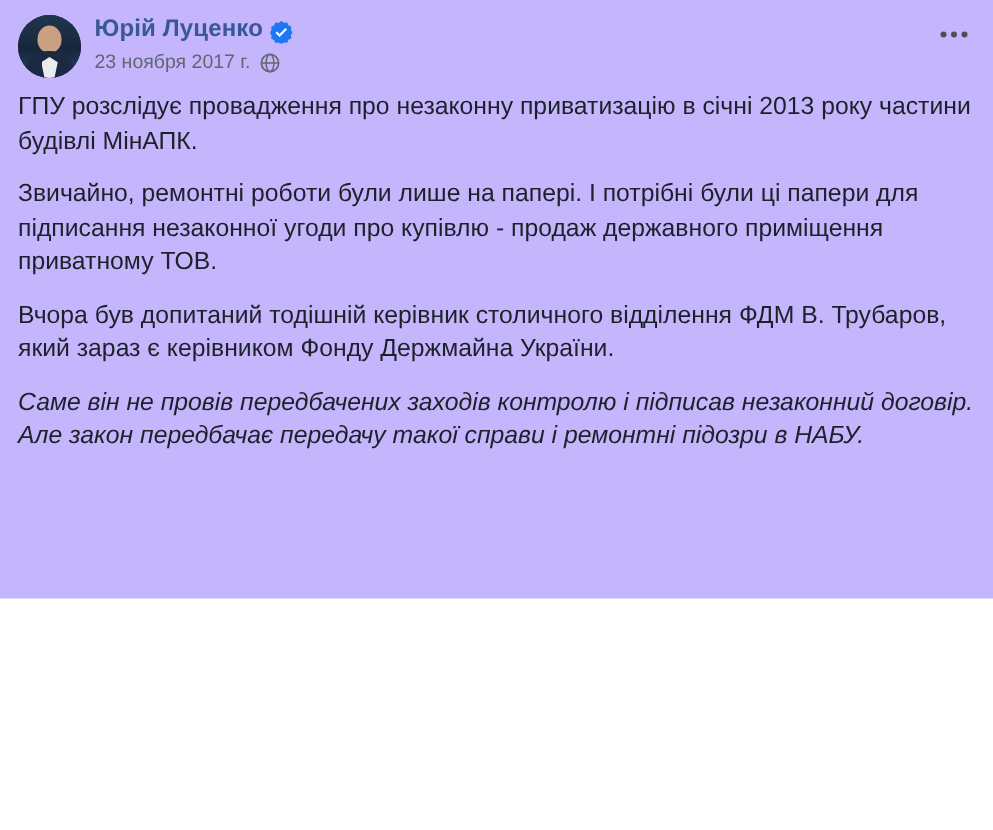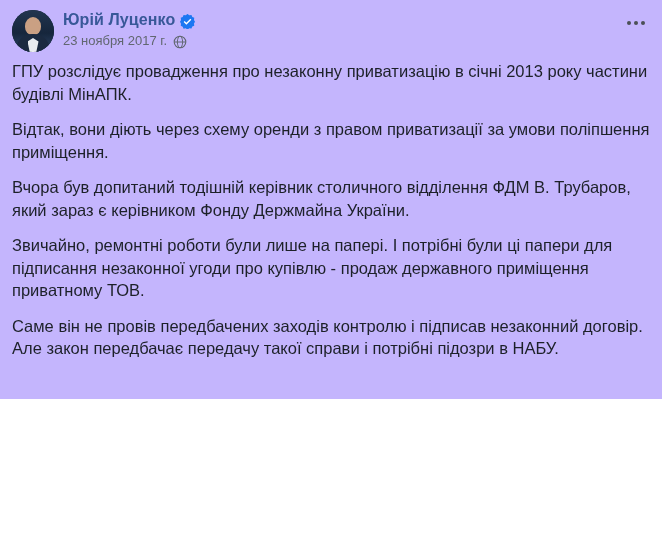--- a/index.html
+++ b/index.html
@@ -161,20 +161,21 @@
     line-height: 22.5px;
     color: #1d2129;
     margin: 0 0 13px 0;
     word-wrap: break-word;
   }
   .para:last-child {
     margin-bottom: 0;
   }
   .para.tight {
     margin-bottom: 0;
+    font-style: italic;
   }
 </style>
 </head>
 <body>
 
 <div class="post">
 
   <div class="post-header">
 
     <div class="avatar">
@@ -210,20 +211,19 @@
       <span class="dots">
         <i></i>
           <i></i>
           <i></i>
       </span>
     </div>
   </div>
 
   <div class="post-body">
     <p class="para">ГПУ розслідує провадження про незаконну приватизацію в січні 2013 року частини будівлі МінАПК.</p>
-    <p class="para">Відтак, вони діють через схему оренди з правом приватизації за умови поліпшення приміщення.</p>
+    <p class="para">Звичайно, ремонтні роботи були лише на папері. І потрібні були ці папери для підписання незаконної угоди про купівлю - продаж державного приміщення приватному ТОВ.</p>
     <p class="para">Вчора був допитаний тодішній керівник столичного відділення ФДМ В. Трубаров, який зараз є керівником Фонду Держмайна України.</p>
-    <p class="para">Звичайно, ремонтні роботи були лише на папері. І потрібні були ці папери для підписання незаконної угоди про купівлю - продаж державного приміщення приватному ТОВ.</p>
     <p class="para tight">Саме він не провів передбачених заходів контролю і підписав незаконний договір.</p>
-    <p class="para tight">Але закон передбачає передачу такої справи і потрібні підозри в НАБУ.</p>
+    <p class="para tight">Але закон передбачає передачу такої справи і ремонтні підозри в НАБУ.</p>
   </div>
 
 </div>
 
 </body></html>

